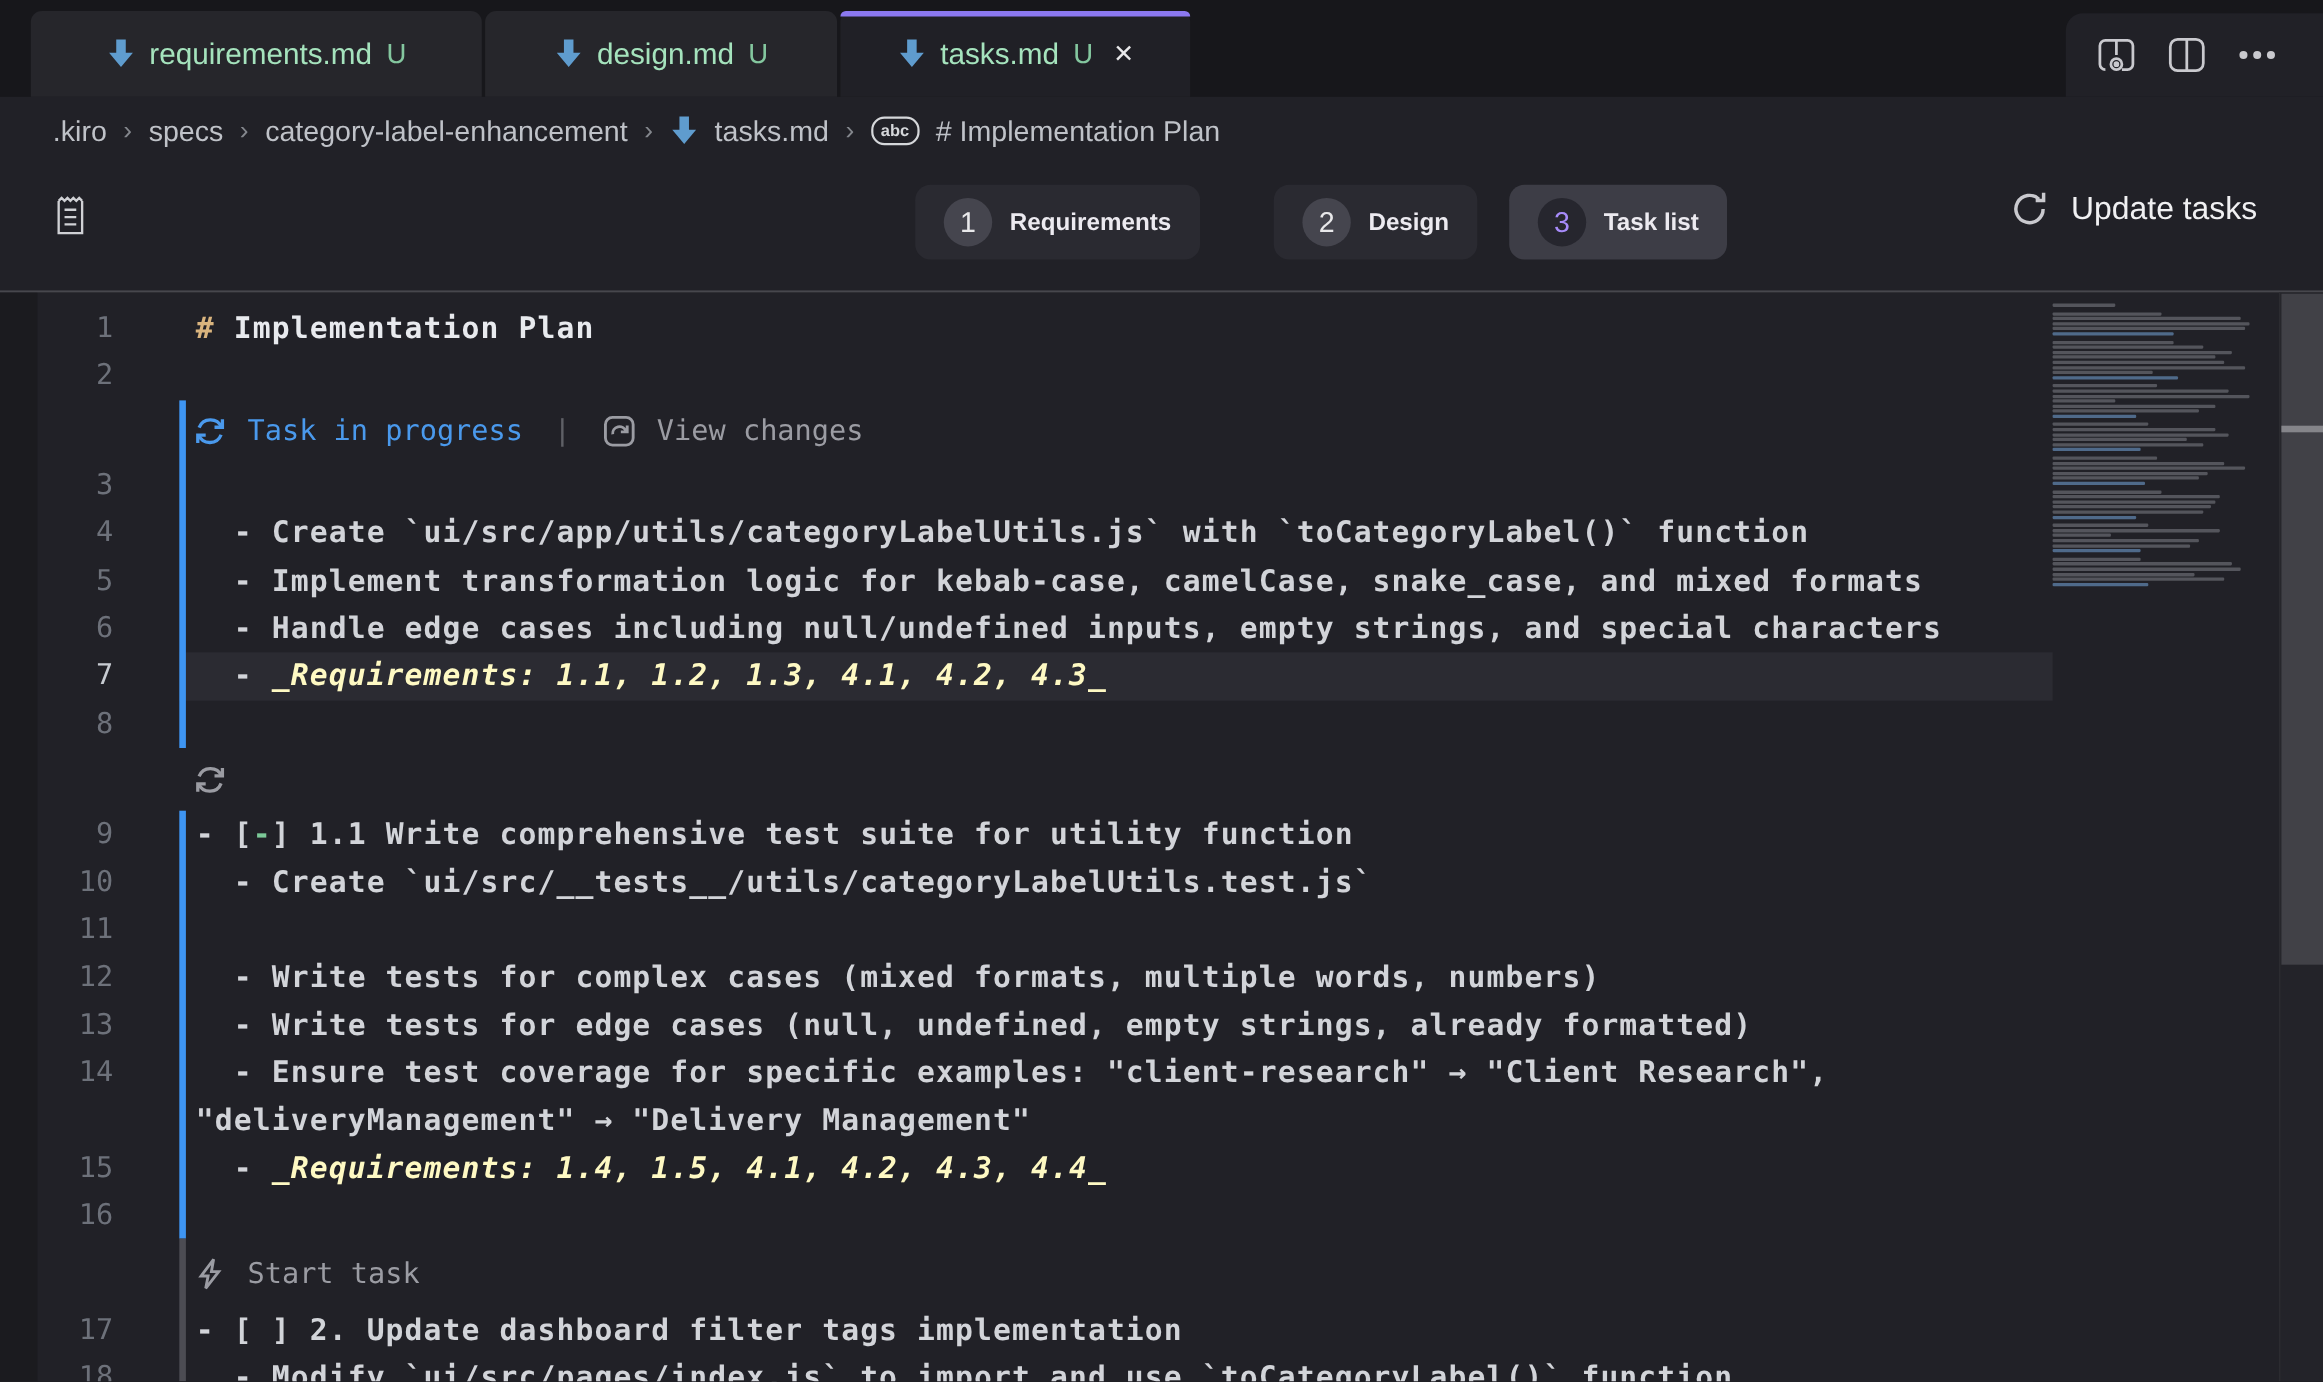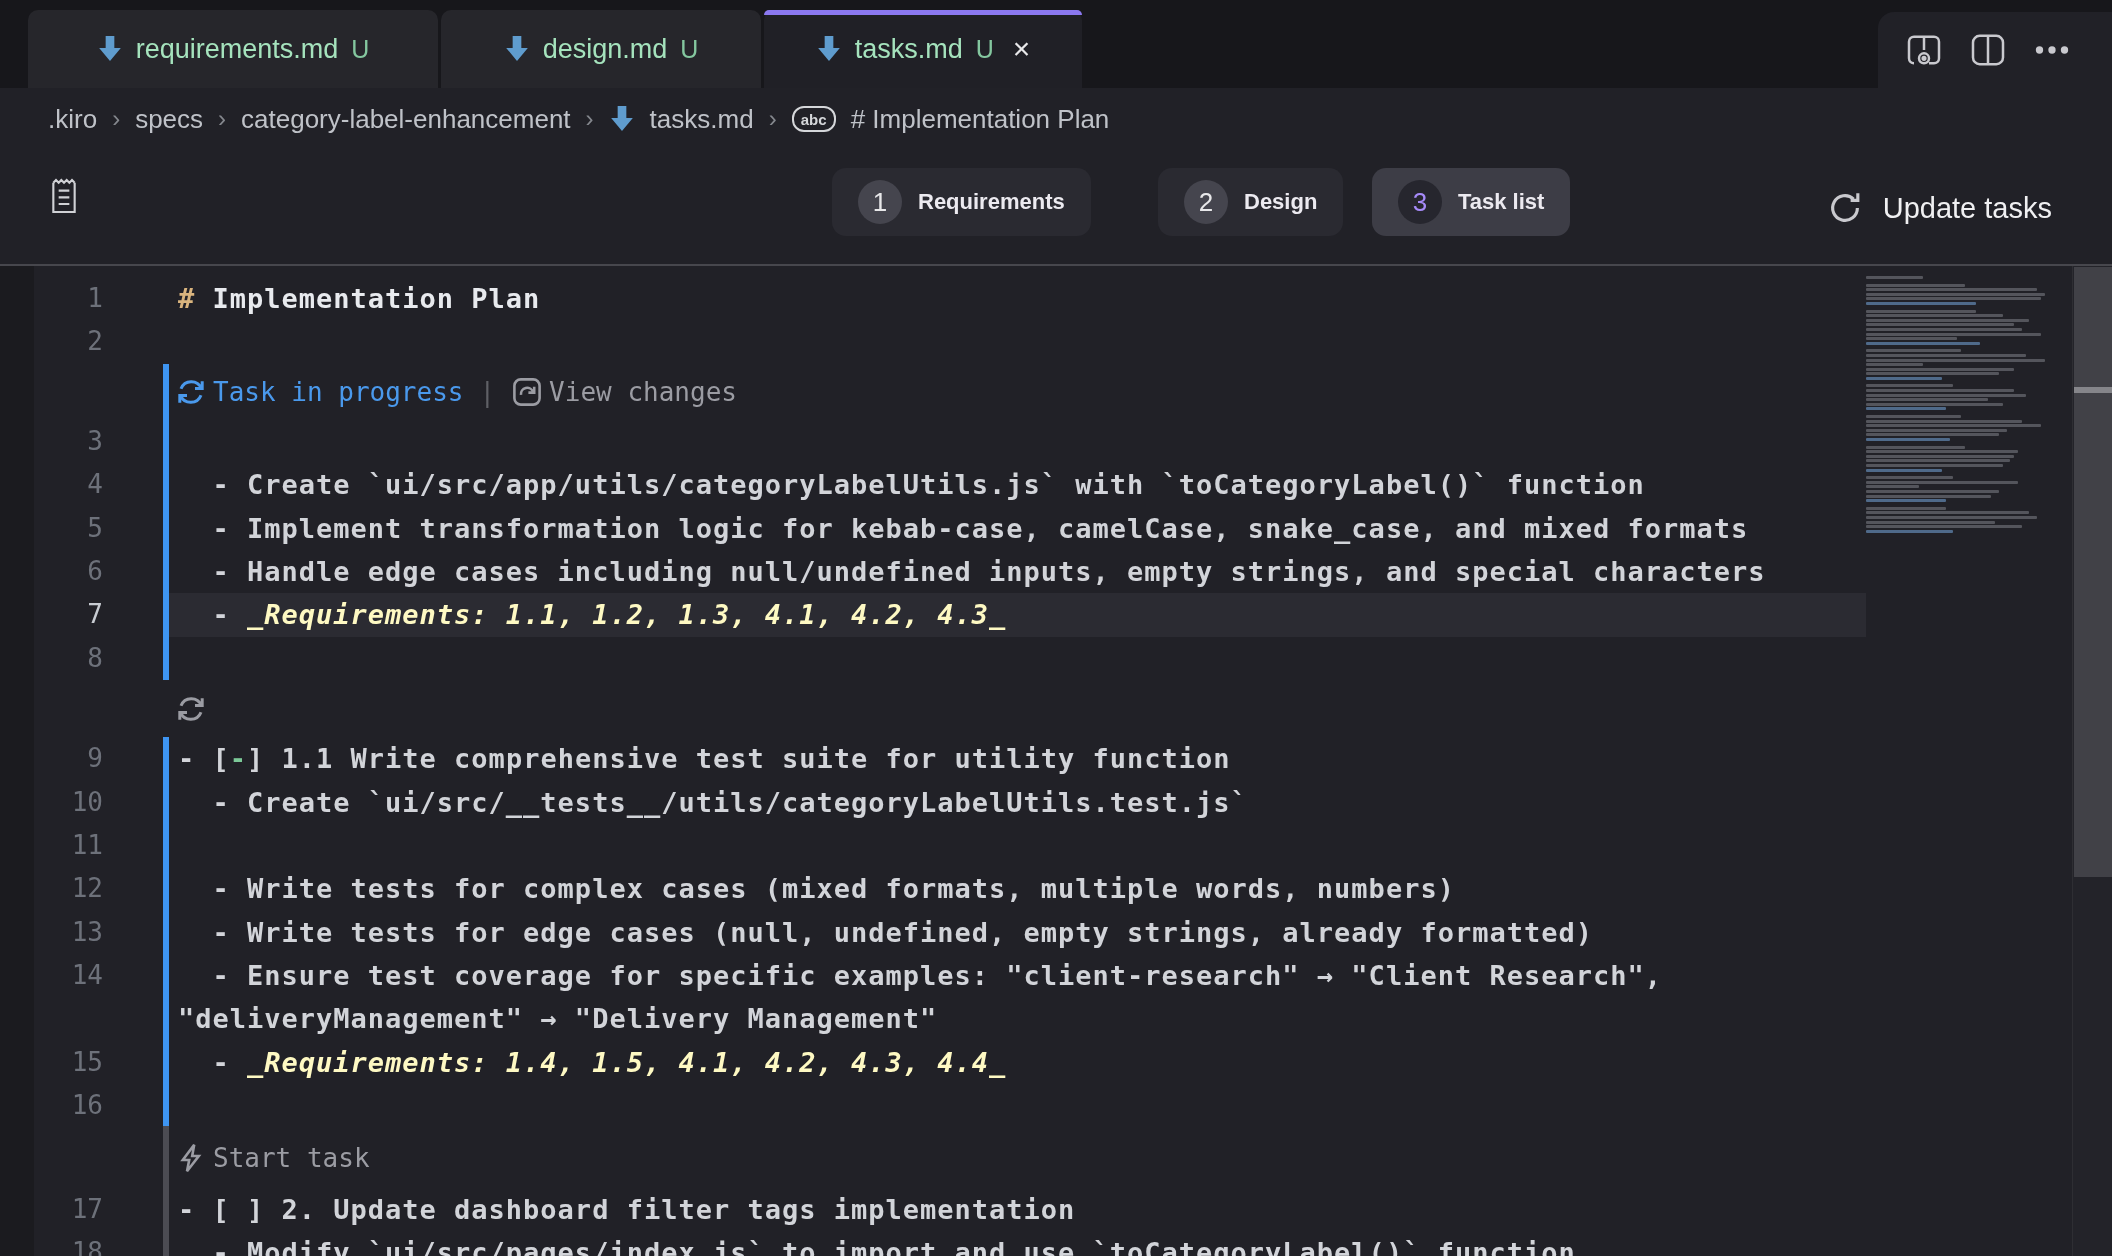--- a/index.html
+++ b/index.html
@@ -43,21 +43,21 @@
          color:#e8e9ec; font-size:29px; }
   .specicon { width:32px; height:40px; color:#d0d1d5; }
   .step { position:absolute; top:18px; height:68px; border-radius:14px; background:#2a2a31;
           display:flex; align-items:center; gap:16px; padding:0 26px; cursor:pointer; }
   .step .num { width:44px; height:44px; border-radius:50%; background:#45454e; color:#e8e8ea;
           display:flex; align-items:center; justify-content:center; font-size:26px; }
   .step .lbl { color:#eceaf0; font-size:22px; font-weight:bold; }
   .step.selected { background:#3d3d46; }
   .step.selected .num { background:#26262e; color:#a78bfa; }
   #step-1 { left:832px; } #step-2 { left:1158px; } #step-3 { left:1372px; }
-  #update-tasks { position:absolute; right:60px; top:40px; display:flex; align-items:center; gap:20px;
+  #update-tasks { position:absolute; right:60px; top:22px; display:flex; align-items:center; gap:20px;
           color:#f0f0f2; font-size:29px; cursor:pointer; }
   #update-tasks svg { width:36px; height:36px; color:#c9c9ce; }
 
   
   #editor { position:absolute; left:0; top:266px; width:2112px; height:990px; background:#212127; overflow:hidden; }
   #left-strip { position:absolute; left:0; top:0; width:34px; height:990px; background:#1b1b1f; }
   #rows { position:absolute; left:0; top:11px; width:2112px; }
   .row { position:relative; width:2112px; height:43.4px;
          font-family:"DejaVu Sans Mono", monospace; }
   .row .num { position:absolute; left:0; top:0; width:103px; height:43.4px; text-align:right;
@@ -66,21 +66,21 @@
   .row .hlband { position:absolute; left:163px; top:0; width:1703px; height:43.4px; background:#2b2b32; }
   .row .code { position:absolute; left:178px; top:0; height:43.4px; line-height:43.4px;
          font-size:27px; font-weight:600; letter-spacing:1px; white-space:pre; color:#d2d4d9; cursor:text; }
   .seg-hash { color:#d9b47e; font-weight:bold; }
   .seg-bold { color:#e8eaee; font-weight:bold; }
   .seg-green { color:#7cc998; }
   .seg-req { color:#fef9c3; font-style:italic; }
   .row.lens { height:56px; }
   .row.lens.syncOnly { height:57px; }
   .row.lens.start { height:60px; }
-  .lensline { position:absolute; left:175px; top:0; height:100%; display:flex; align-items:center; gap:6px;
+  .lensline { position:absolute; left:175px; top:0; height:100%; display:flex; align-items:center; gap:18px;
          font-family:"DejaVu Sans Mono", monospace; font-size:26px; }
   .lensline svg { width:32px; height:32px; }
   .lens-blue { color:#4a99ec; cursor:pointer; }
   .lens-gray { color:#9b9ca3; cursor:pointer; }
   .lens-sep { color:#5f6066; padding:0 10px; }
 
   .vbar { position:absolute; width:6px; left:163px; }
   #bar1 { top:98px; height:316px; background:#3e95f2; }
   #bar2 { top:471px; height:389px; background:#3e95f2; }
   #bar3 { top:860px; height:130px; background:#4c4c53; }

